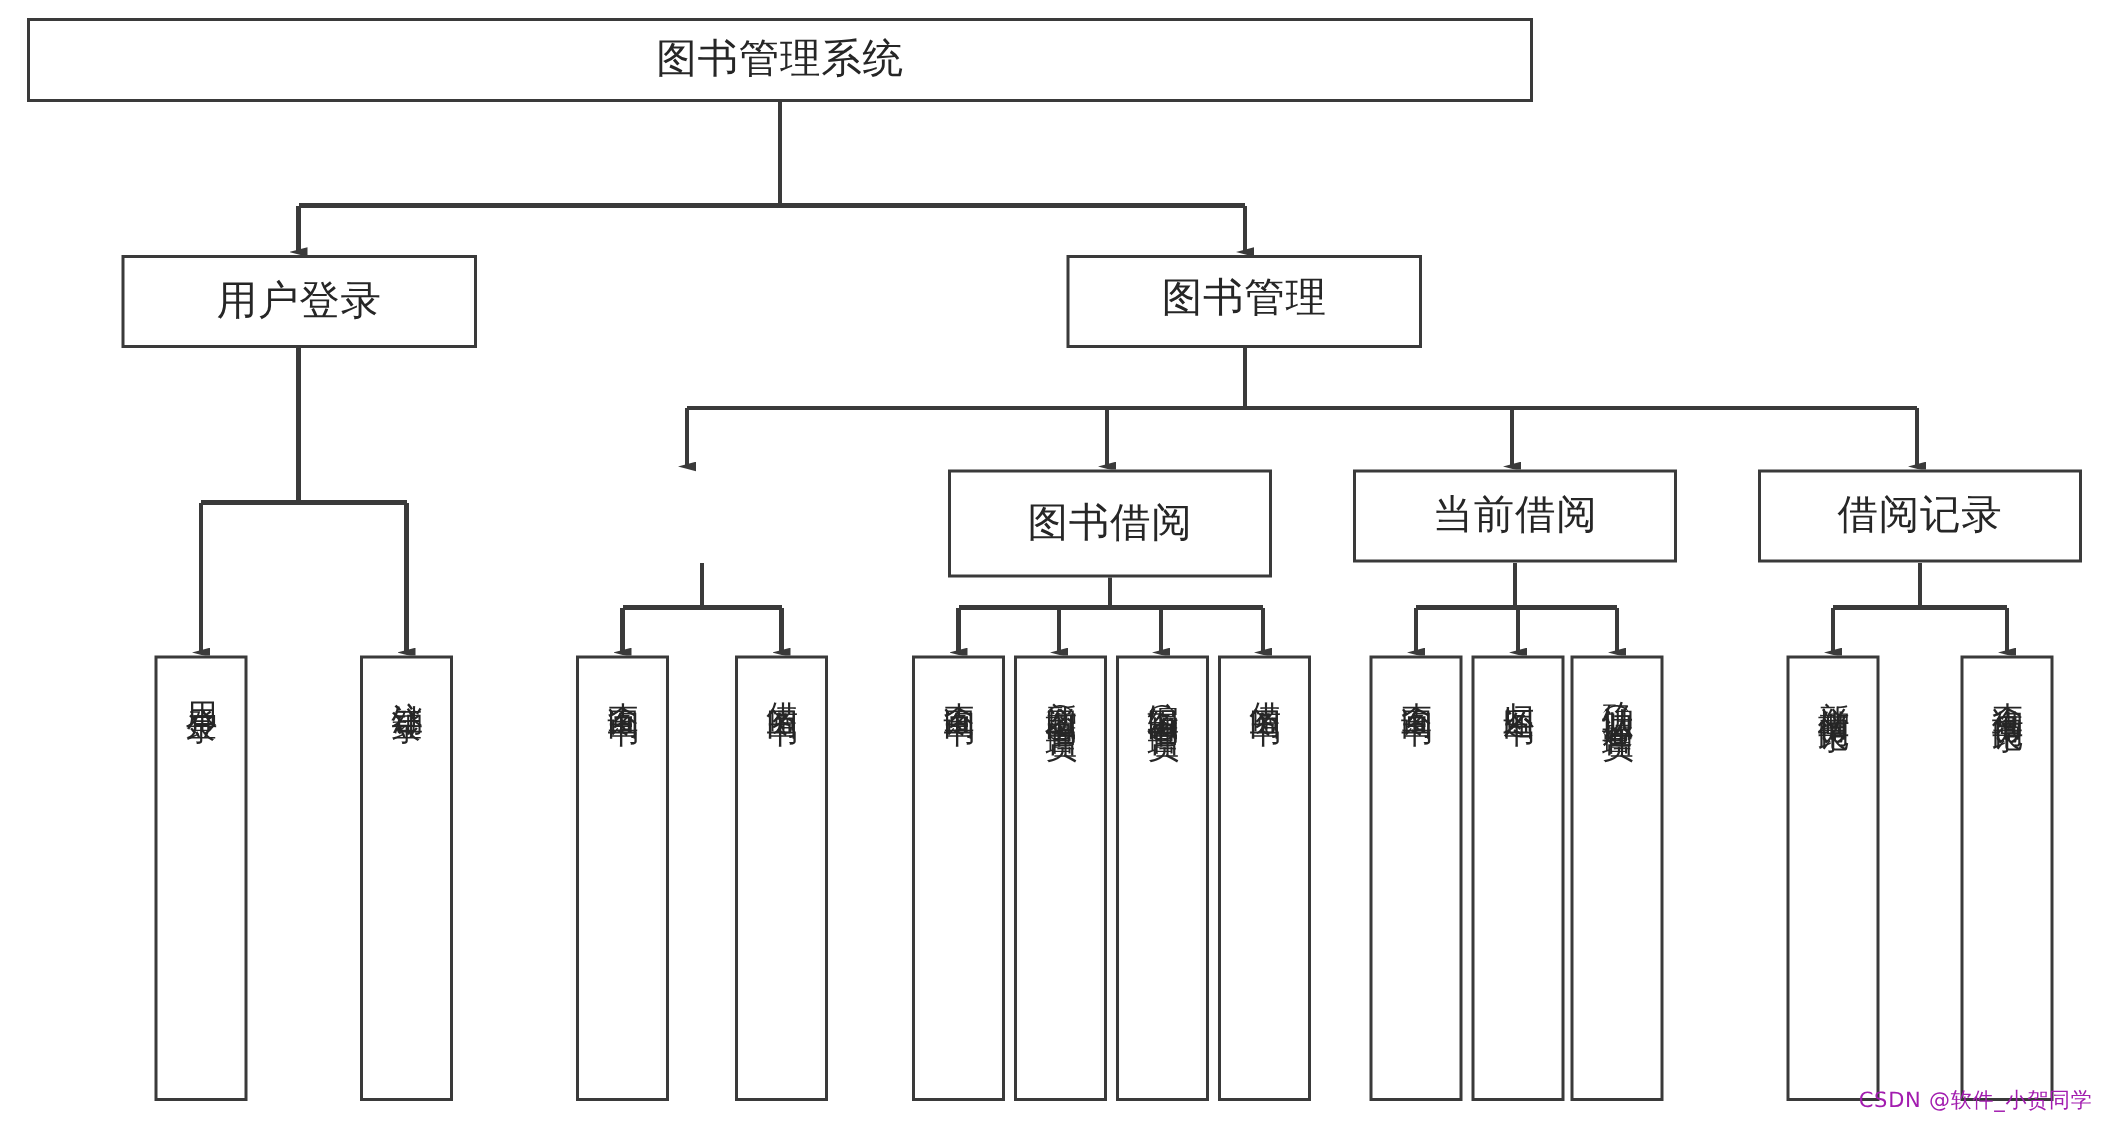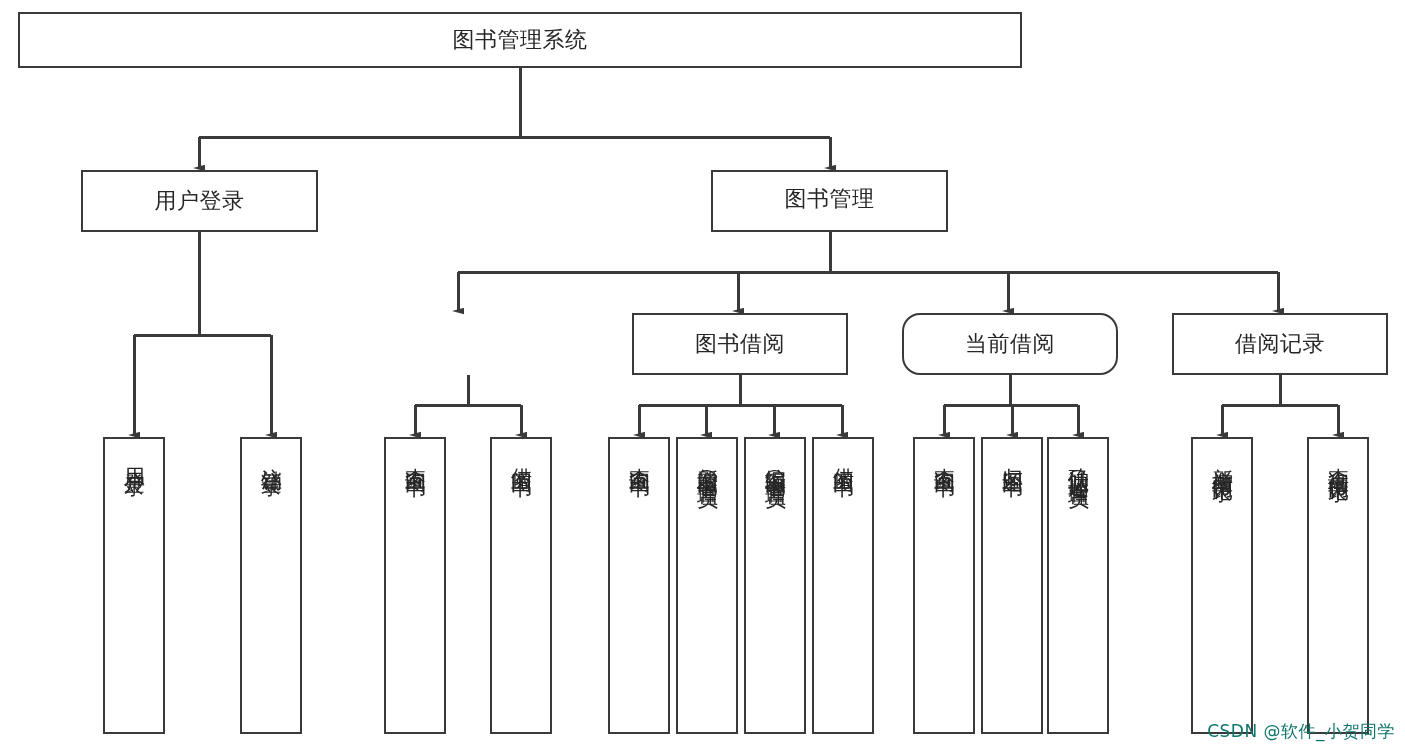--- a/index.html
+++ b/index.html
@@ -34,39 +34,39 @@
     justify-content: center;
     color: #262626;
   }
   .node-label {
     line-height: 1.12;
     text-align: center;
     letter-spacing: 0.5px;
     white-space: pre;
   }
   .node-box.horizontal .node-label {
-    font-size: 22px;
+    font-size: 27px;
   }
   .node-box.vertical {
     align-items: flex-start;
     padding-top: 12px;
   }
   .node-box.vertical .node-label {
     writing-mode: vertical-rl;
     text-orientation: upright;
     font-size: 21px;
     letter-spacing: 3px;
     line-height: 1;
   }
   .watermark {
     position: absolute;
     right: 10px;
     bottom: 4px;
-    font-size: 17px;
-    color: #0f766e;
+    font-size: 14px;
+    color: #a21caf;
     letter-spacing: 0.5px;
     white-space: nowrap;
     pointer-events: none;
   }
 </style>
 </head>
 <body>
 
 <div id="diagram-root">
 
@@ -124,24 +124,24 @@
     <span class="node-label">图书管理系统</span>
   </div>
 
   <div class="node-box horizontal" style="left:81px; top:170px; width:237px; height:62px;">
     <span class="node-label">用户登录</span>
   </div>
   <div class="node-box horizontal" style="left:711px; top:170px; width:237px; height:62px;font-family:Liberation Mono, monospace;">
     <span class="node-label">图书管理</span>
   </div>
 
-  <div class="node-box horizontal" style="left:632px; top:313px; width:216px; height:62px;">
+  <div class="node-box horizontal" style="left:632px; top:313px; width:216px; height:72px;">
     <span class="node-label">图书借阅</span>
   </div>
-  <div class="node-box horizontal" style="left:902px; top:313px; width:216px; height:62px;border-radius:18px;">
+  <div class="node-box horizontal" style="left:902px; top:313px; width:216px; height:62px;">
     <span class="node-label">当前借阅</span>
   </div>
   <div class="node-box horizontal" style="left:1172px; top:313px; width:216px; height:62px;">
     <span class="node-label">借阅记录</span>
   </div>
 
   <div class="node-box vertical" style="left:103px; top:437px; width:62px; height:297px;">
     <span class="node-label">用户登录</span>
   </div>
   <div class="node-box vertical" style="left:240px; top:437px; width:62px; height:297px;">

